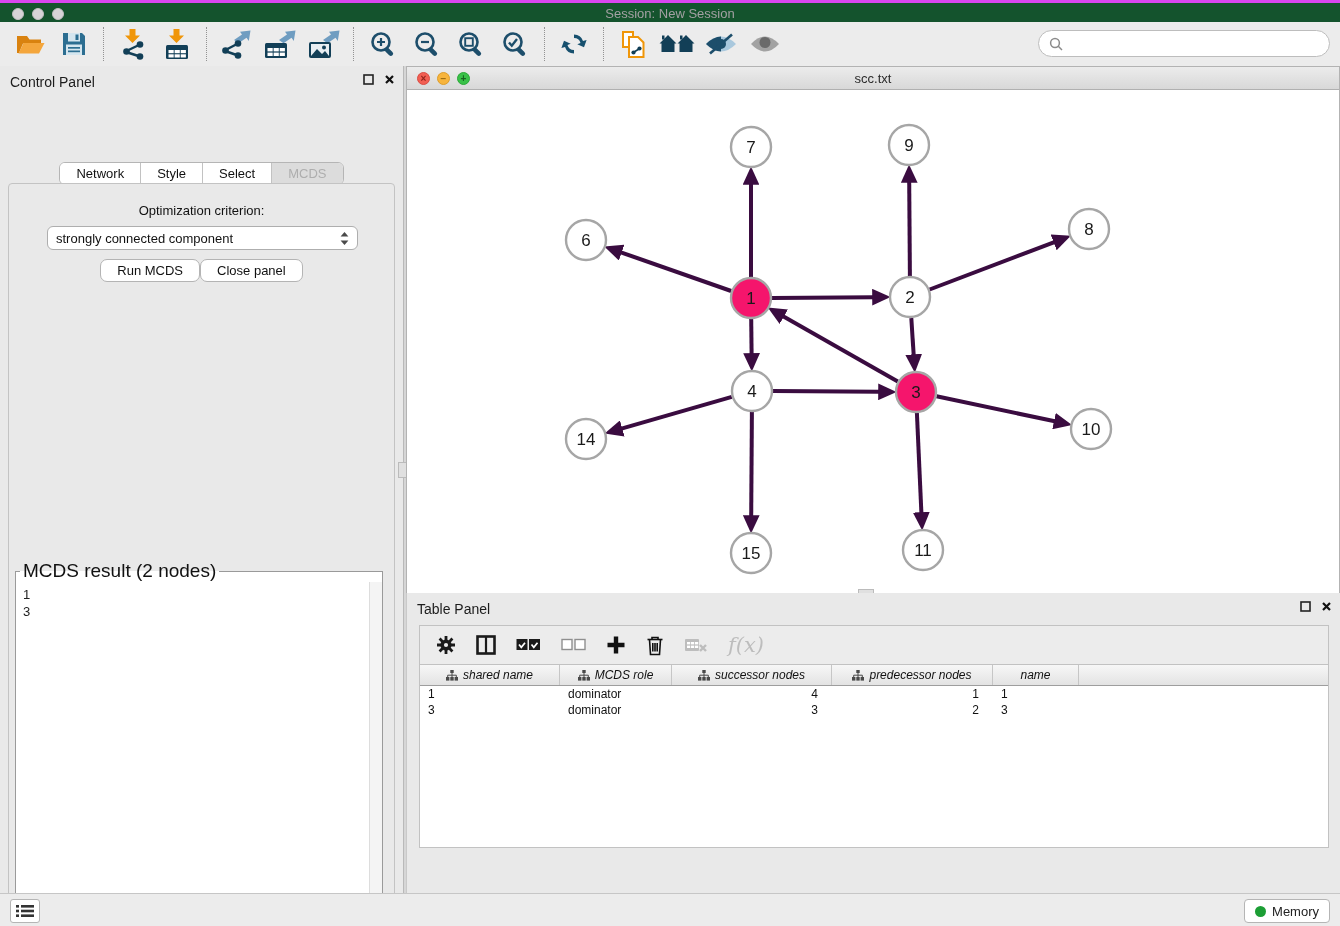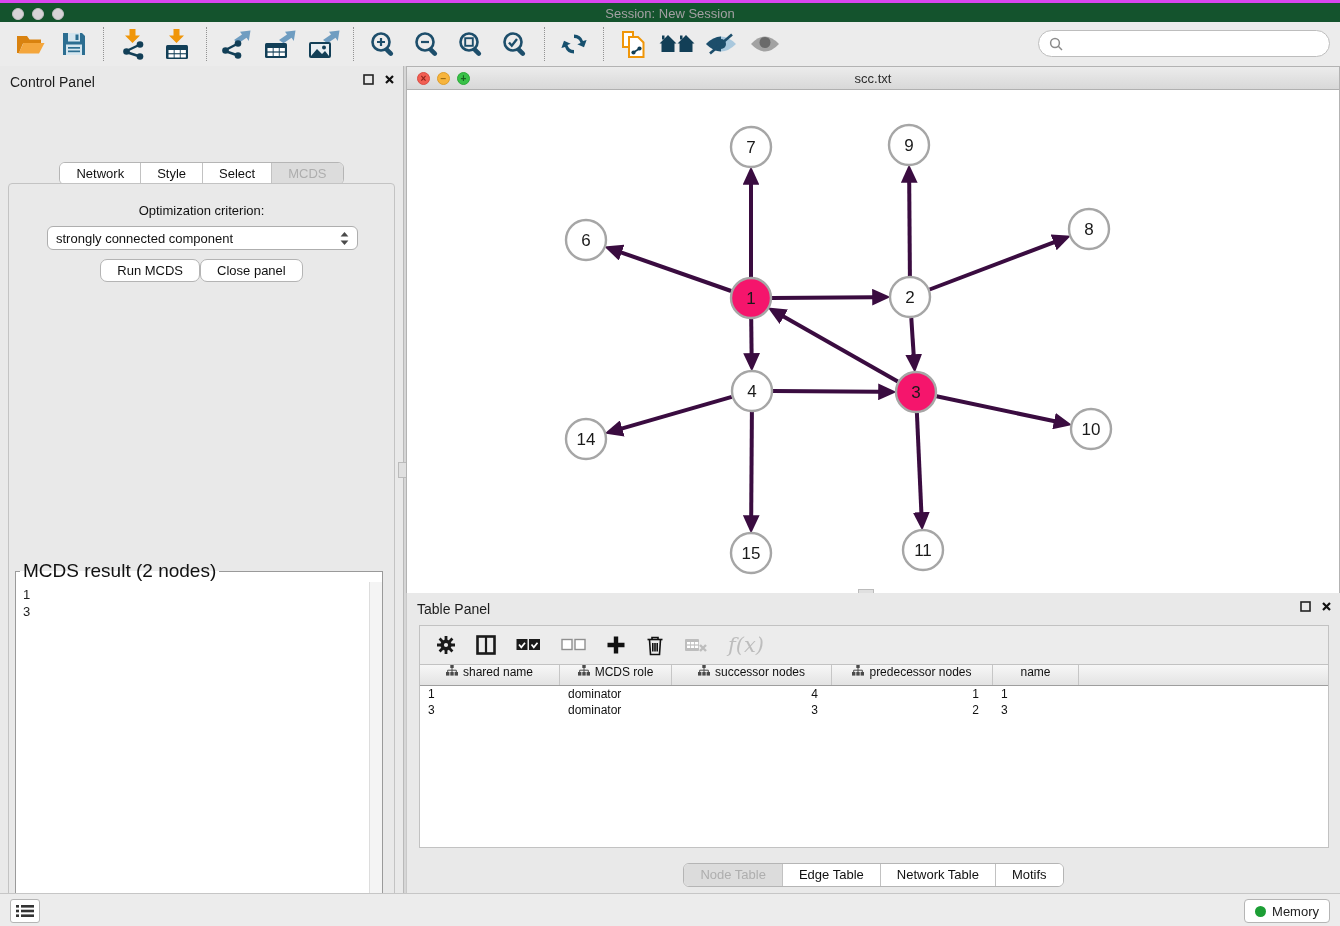--- a/index.html
+++ b/index.html
@@ -56,21 +56,21 @@
   #net-title { position:absolute; left:0; right:0; top:4px; text-align:center; font-size:13px; color:#2b2b2b; }
   #net-canvas { position:absolute; left:0; top:23px; width:932px; height:503px; background:#fff; }
   #h-handle { left:858px; top:589px; width:16px; height:8px; background:#e0e0e0; border:1px solid #bbb; }
 
   
   #table-panel { left:406px; top:593px; width:934px; height:300px; background:#e9e9e9; border-left:1px solid #c9c9c9; }
   #tp-toolbar { position:absolute; left:12px; top:32px; width:910px; height:40px; background:#ececec; border:1px solid #c2c2c2; display:flex; align-items:center; gap:20px; padding-left:16px; }
   .tp-ic { display:flex; align-items:center; justify-content:center; cursor:default; }
   #tp-table { position:absolute; left:12px; top:72px; width:910px; height:183px; background:#fff; border:1px solid #c2c2c2; border-top:none; overflow:hidden; }
   #tp-thead { display:flex; height:21px; background:linear-gradient(#f7f7f7,#e3e3e3); border-bottom:1px solid #9e9e9e; }
-  .th { display:flex; justify-content:center; gap:5px; border-right:1px solid #c6c6c6; font-size:12px; color:#111; }
+  .th { display:flex; align-items:center; justify-content:center; gap:5px; border-right:1px solid #c6c6c6; font-size:12px; color:#111;font-style:italic; }
   .tr { display:flex; height:16px; align-items:center; }
   .td { font-size:12px; color:#111; padding:0 8px; overflow:hidden; white-space:nowrap; }
   .td.right { text-align:right; padding-right:14px; }
   #tp-tabs { position:absolute; left:0; right:0; top:270px; display:flex; justify-content:center; }
   #tp-tabs .tab { line-height:22px; }
 
   
   #statusbar { left:0; top:893px; width:1340px; height:43px; background:#ececec; border-top:1px solid #c6c6c6; }
   #list-btn { position:absolute; left:10px; top:5px; width:30px; height:24px; background:#fff; border:1px solid #b5b5b5; border-radius:3px; display:flex; align-items:center; justify-content:center; }
   #memory-btn { position:absolute; right:10px; top:5px; height:24px; background:#fff; border:1px solid #b5b5b5; border-radius:4px; display:flex; align-items:center; gap:6px; padding:0 10px; font-size:13px; }
@@ -568,28 +568,20 @@
         </div>
         <div class="tr">
           <div class="td" style="width: 140px;">3</div>
           <div class="td" style="width: 112px;">dominator</div>
           <div class="td right" style="width: 160px;">3</div>
           <div class="td right" style="width: 161px;">2</div>
           <div class="td" style="width: 86px;">3</div>
         </div>
       </div>
   </div>
-  <div id="tp-tabs">
-      <div class="tabstrip">
-        <div class="tab active">Node Table</div>
-        <div class="tab">Edge Table</div>
-        <div class="tab">Network Table</div>
-        <div class="tab">Motifs</div>
-      </div>
-    </div>
 </div>
 
 <div id="statusbar" class="abs">
   <div id="list-btn">
     <svg width="18" height="14">
         <g fill="#333">
           <rect x="0" y="1" width="3" height="2.6"></rect>
           <rect x="5" y="1" width="13" height="2.6"></rect>
           <rect x="0" y="5.7" width="3" height="2.6"></rect>
           <rect x="5" y="5.7" width="13" height="2.6"></rect>

